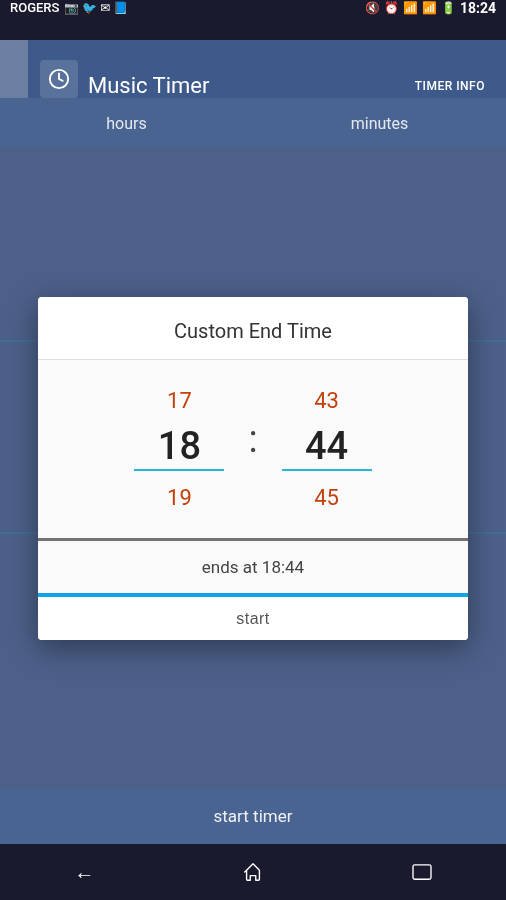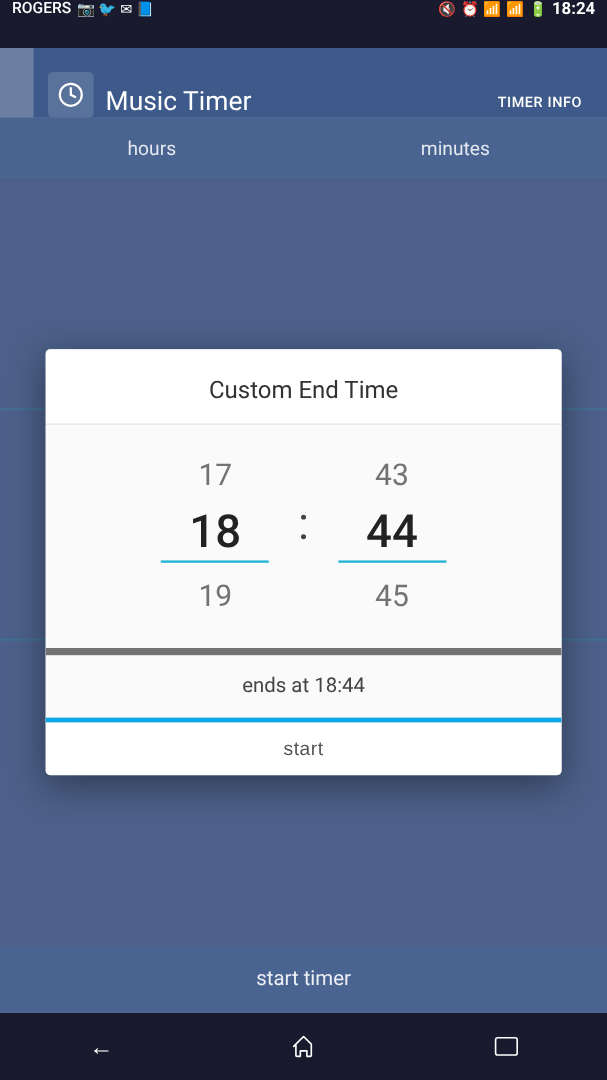--- a/index.html
+++ b/index.html
@@ -147,22 +147,22 @@
       gap: 0;
       background: #fafafa;
     }
     .time-column {
       display: flex;
       flex-direction: column;
       align-items: center;
       width: 130px;
     }
     .time-prev, .time-next {
-      font-size: 25px;
-      color: #737373;
+      font-size: 22px;
+      color: #c2410c;
       padding: 8px 20px;
       cursor: pointer;
     }
     .time-current-wrapper {
       width: 90px;
       text-align: center;
       position: relative;
       padding: 6px 0;
     }
     .time-current {
@@ -179,21 +179,21 @@
     }
     .time-separator {
       font-size: 38px;
       color: #444;
       padding: 0 4px;
       margin-top: -20px;
     }
 
     
     .ends-at-area {
-      border-top: 6px solid #737373;
+      border-top: 3px solid #737373;
       padding: 16px 24px;
       text-align: center;
       background: #fafafa;
     }
     .ends-at-text {
       font-size: 17px;
       color: #444;
     }
 
     

